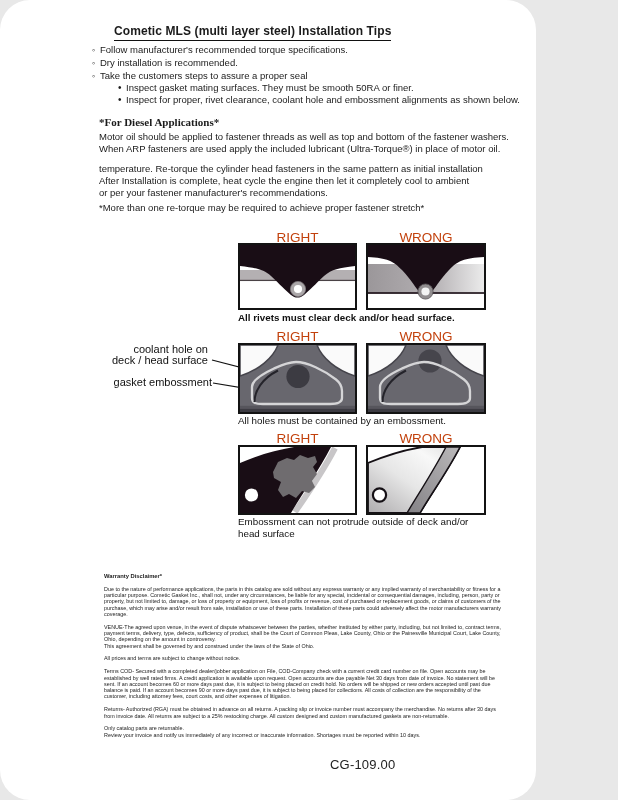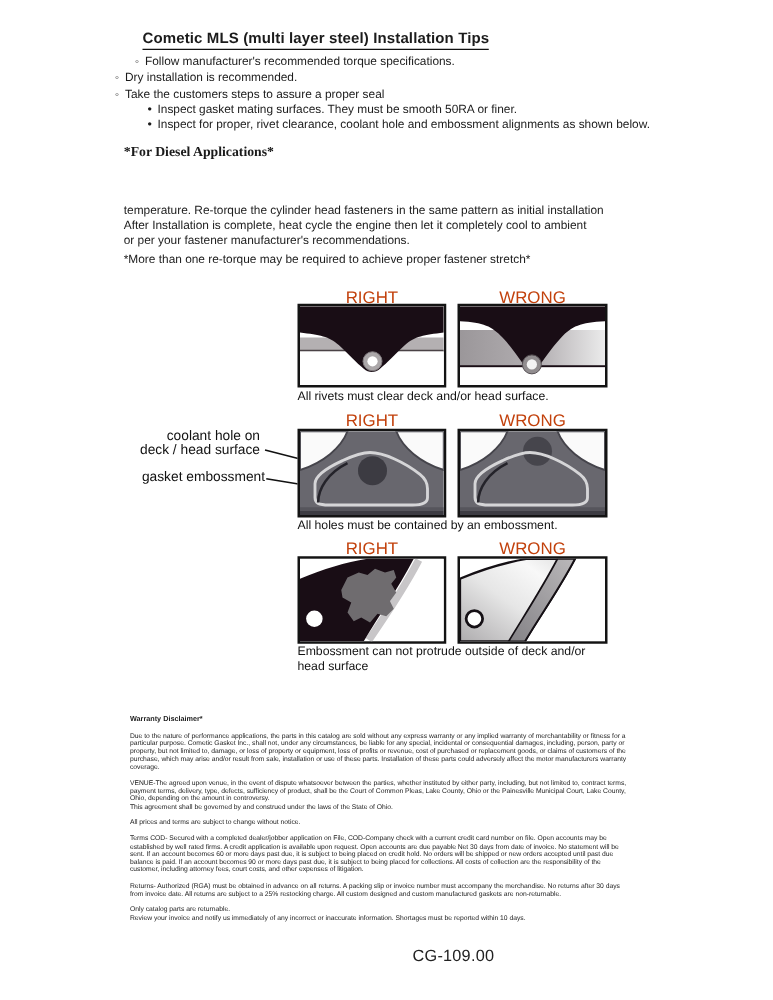--- a/index.html
+++ b/index.html
@@ -1,17 +1,17 @@
 <!DOCTYPE html>
 <html><head>
 <meta charset="utf-8">
 <style>
   html,body{margin:0;padding:0;background:#e8e8e8;}
-  #page{position:relative;width:618px;height:800px;background:#ffffff;overflow:hidden;
-        font-family:"Liberation Sans", sans-serif;color:#1b1b1b;}
+  #page{position:relative;width:536px;height:800px;background:#ffffff;overflow:hidden;
+        font-family:"Liberation Sans", sans-serif;color:#1b1b1b;border-radius:30px;}
   .abs{position:absolute;}
   
   #title{font-weight:bold;font-size:12px;letter-spacing:.1px;border-bottom:1.6px solid #111;
          padding-bottom:1.5px;white-space:nowrap;}
   .bl{white-space:nowrap;font-size:9.5px;height:12px;}
   .bl .mk{display:inline-block;width:8px;font-size:9px;}
   .bl .mk.sub{width:8px;font-size:10px;}
   .heading{font-weight:bold;font-size:11px;white-space:nowrap;font-family:Liberation Serif, serif;}
   .para div{white-space:nowrap;font-size:9.5px;line-height:11.9px;}
   
@@ -29,34 +29,38 @@
 </head>
 <body>
 
 <div id="page">
 
   <div class="abs" style="left:114px;top:21px;">
     <span id="title">Cometic MLS (multi layer steel) Installation Tips</span>
   </div>
 
   <div>
-    <div class="abs bl" style="left:92px;top:44px;margin-left:16px;">
+    <div class="abs bl" style="left:92px;top:44px;">
       <span class="mk">◦</span><span>Follow manufacturer's recommended torque specifications.</span></div>
     <div class="abs bl" style="left:92px;top:57px;">
       <span class="mk">◦</span><span>Dry installation is recommended.</span></div>
     <div class="abs bl" style="left:92px;top:70px;">
       <span class="mk">◦</span><span>Take the customers steps to assure a proper seal</span></div>
     <div class="abs bl" style="left:118px;top:82px;">
       <span class="mk sub">•</span><span>Inspect gasket mating surfaces.  They must be smooth 50RA or finer.</span></div>
     <div class="abs bl" style="left:118px;top:94px;">
       <span class="mk sub">•</span><span>Inspect for proper, rivet clearance, coolant hole and embossment alignments as shown below.</span></div>
   </div>
 
   <div class="abs heading" style="left:99px;top:116px;">*For Diesel Applications*</div>
 
+  <div class="abs para" style="left:99px;top:131px;">
+    <div>Motor oil should be applied to fastener threads as well as top and bottom of the fastener washers.</div>
+    <div>When ARP fasteners are used apply the included lubricant (Ultra-Torque®) in place of motor oil.</div>
+  </div>
   <div class="abs para" style="left:99px;top:163px;">
     <div>temperature. Re-torque the cylinder head fasteners in the same pattern as initial installation</div>
     <div>After Installation is complete, heat cycle the engine then let it completely cool to ambient</div>
     <div>or per your fastener manufacturer's recommendations.</div>
   </div>
   <div class="abs para" style="left:99px;top:202px;">
     <div>*More than one re-torque may be required to achieve proper fastener stretch*</div>
   </div>
 
   <div class="abs dg-label" style="left:238px;top:230px;width:119px;">RIGHT</div>
@@ -86,21 +90,21 @@
       <rect width="116" height="63" fill="#ffffff"></rect>
       <rect y="19" width="116" height="30" fill="url(#g1)"></rect>
       <rect y="47.2" width="116" height="1.7" fill="#190d15"></rect>
       <rect y="48.9" width="116" height="14.1" fill="#ffffff"></rect>
       <path d="M0,0 H116 V12 C96,13 89.5,16 81,25 C72,34.5 67,43.5 61.5,49.8 C59,52.6 56,52.6 53.5,49.8 C48,43.5 43,34.5 34,25 C25.5,16 19,13 0,12 Z" fill="#190d15"></path>
       <circle cx="57.5" cy="46.5" r="7.6" fill="#918d8f" stroke="#565054" stroke-width="0.8"></circle>
       <circle cx="57.5" cy="46.5" r="4.1" fill="#f3f3f3"></circle>
     </svg>
   </div>
 
-  <div class="abs caption" style="left:238px;top:312px;">All rivets must clear deck and/or head surface.</div>
+  <div class="abs caption" style="left:238px;top:312px;font-weight:bold;">All rivets must clear deck and/or head surface.</div>
 
   <div class="abs dg-label" style="left:238px;top:329px;width:119px;">RIGHT</div>
   <div class="abs dg-label" style="left:366px;top:329px;width:120px;">WRONG</div>
 
   <div class="abs ann" style="left:86px;top:344px;width:122px;">
     <div>coolant hole on</div>
     <div>deck / head surface</div>
   </div>
   <div class="abs ann" style="left:86px;top:377px;width:126px;">gasket embossment</div>
 

